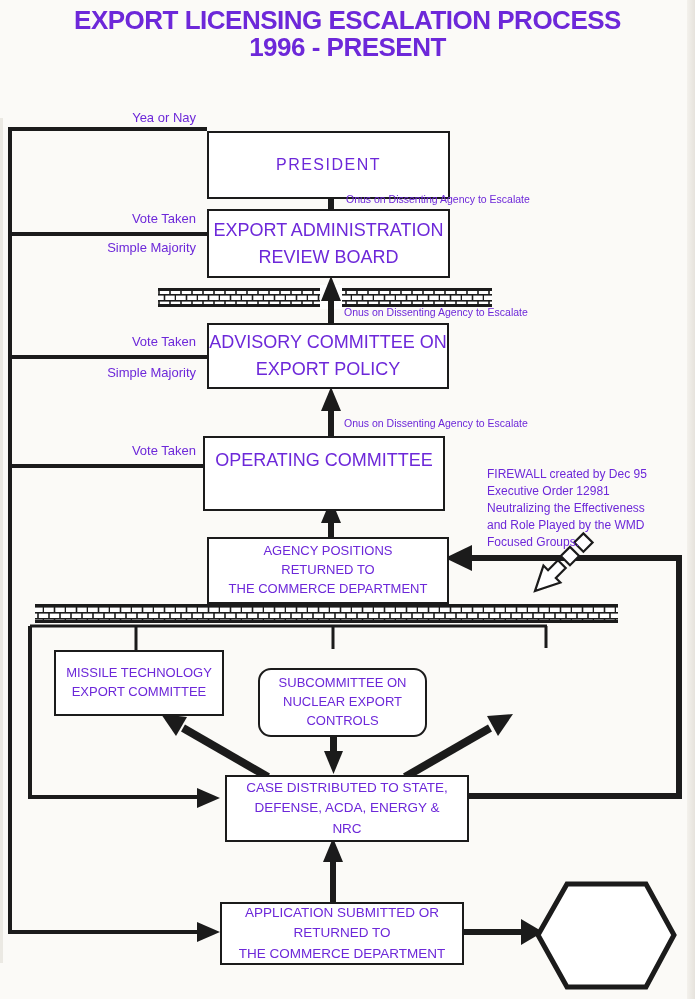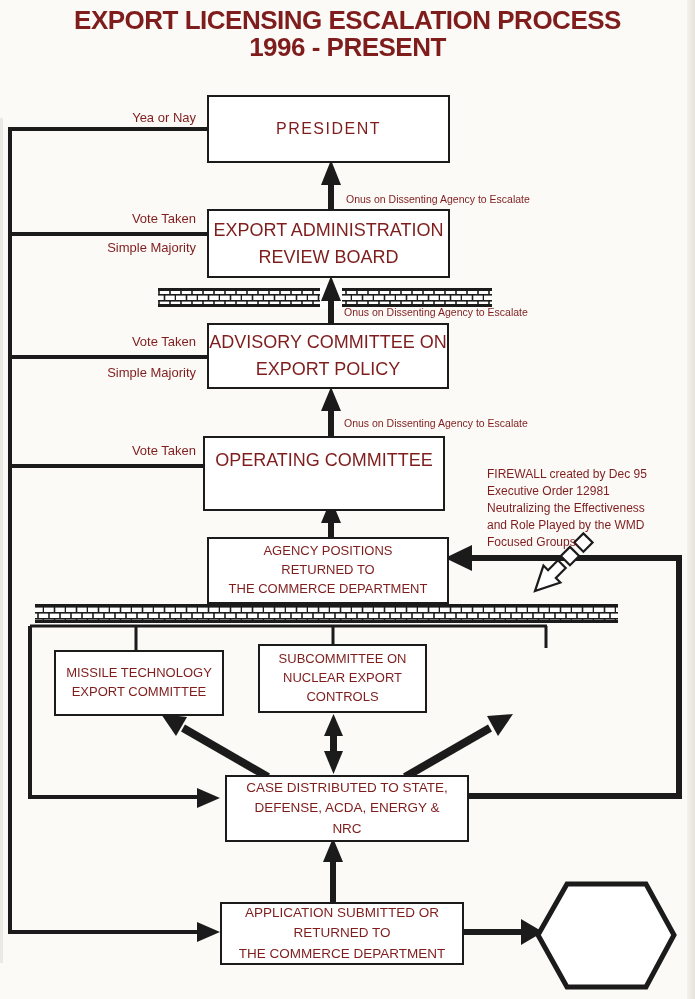--- a/index.html
+++ b/index.html
@@ -1,34 +1,34 @@
 <!DOCTYPE html>
 <html><head>
 <meta charset="utf-8">
 <style>
   html,body{margin:0;padding:0;}
   body{font-family:"Liberation Sans",sans-serif;background:#ffffff;}
-  .page{position:relative;width:695px;height:999px;background:#fbfaf7;overflow:hidden;color:#7f1d1d;}
+  .page{position:relative;width:695px;height:999px;background:#fbfaf7;overflow:hidden;color:#6d28d9;}
   .layer{position:absolute;left:0;top:0;}
   .title{position:absolute;left:0;top:5px;width:100%;text-align:center;
          font-size:26px;font-weight:bold;letter-spacing:-0.5px;z-index:3;}
   .subtitle{position:absolute;left:0;top:32px;width:100%;text-align:center;
          font-size:26px;font-weight:bold;letter-spacing:-0.5px;z-index:3;}
   .box{position:absolute;border:2px solid #1b1b1b;background:#ffffff;
        display:flex;align-items:center;justify-content:center;text-align:center;
        white-space:pre-line;z-index:2;font-size:13.5px;line-height:1.5;}
   .box.small{font-size:13px;line-height:1.45;}
   .box.top-align{align-items:flex-start;padding-top:9px;}
   .lbl{position:absolute;z-index:3;font-size:13px;text-align:right;white-space:pre-line;}
   .lbl.tiny{font-size:10.5px;text-align:left;white-space:nowrap;}
   .lbl.note-left{line-height:16px;}
   .lbl.note-right{font-size:12px;line-height:17px;text-align:left;white-space:pre-line;}
   .hexlabel{position:absolute;z-index:3;display:flex;align-items:center;justify-content:center;
             text-align:center;white-space:pre-line;font-size:13px;line-height:1.45;}
-  .president{font-size:16px;letter-spacing:1.5px;}
+  .president{font-size:16px;letter-spacing:1.5px;margin-top:36px;}
   .mid{font-size:18px;}
   .scan-right{position:absolute;right:0;top:0;width:8px;height:100%;
               background:linear-gradient(90deg,#f3f1ec,#e6e2dc);z-index:4;}
   .scan-left{position:absolute;left:0;top:118px;width:3px;height:845px;background:#dedbd4;opacity:.55;z-index:1;}
 </style>
 </head>
 <body>
 
 <div class="page">
 
@@ -143,21 +143,21 @@
   <div class="box mid" style="left:207px;top:209px;width:239px;height:65px;">EXPORT ADMINISTRATION
 REVIEW BOARD</div>
   <div class="box mid" style="left:207px;top:323px;width:238px;height:62px;">ADVISORY COMMITTEE ON
 EXPORT POLICY</div>
   <div class="box mid top-align" style="left:203px;top:436px;width:238px;height:62px;">OPERATING COMMITTEE</div>
   <div class="box small" style="left:207px;top:537px;width:238px;height:63px;">AGENCY POSITIONS
 RETURNED TO
 THE COMMERCE DEPARTMENT</div>
   <div class="box small" style="left:54px;top:650px;width:166px;height:62px;">MISSILE TECHNOLOGY
 EXPORT COMMITTEE</div>
-  <div class="box small" style="left:258px;top:644px;width:165px;height:65px;">SUBCOMMITTEE ON
+  <div class="box small" style="left:258px;top:668px;width:165px;height:65px;border-radius:13px;">SUBCOMMITTEE ON
 NUCLEAR EXPORT
 CONTROLS</div>
   <div class="box" style="left:225px;top:775px;width:240px;height:63px;">CASE DISTRIBUTED TO STATE,
 DEFENSE, ACDA, ENERGY &amp;
 NRC</div>
   <div class="box" style="left:220px;top:902px;width:240px;height:59px;">APPLICATION SUBMITTED OR
 RETURNED TO
 THE COMMERCE DEPARTMENT</div>
 
   <div class="lbl" style="left:28px;top:110px;width:168px;">Yea or Nay</div>

